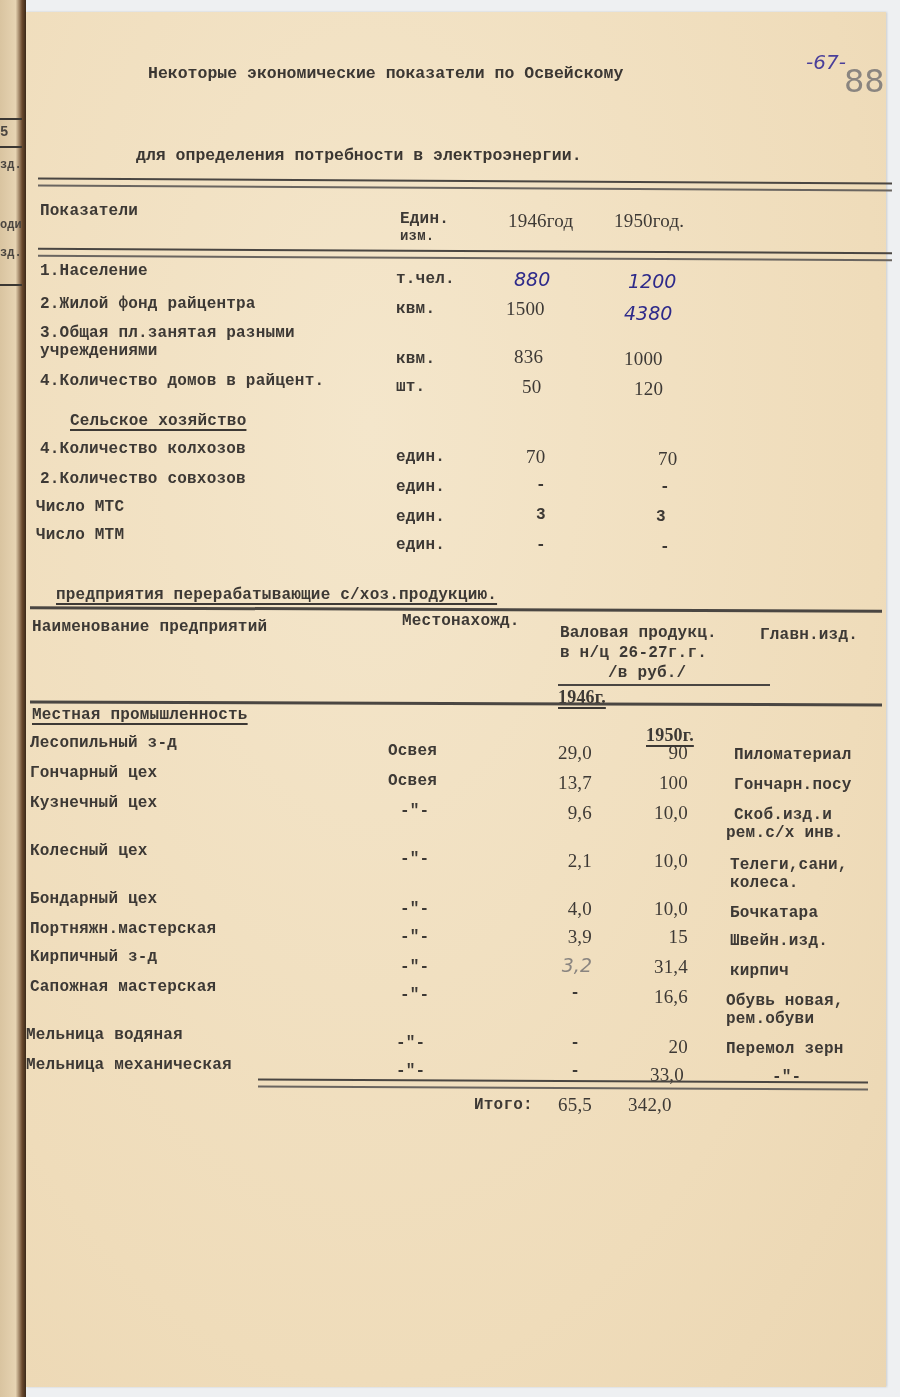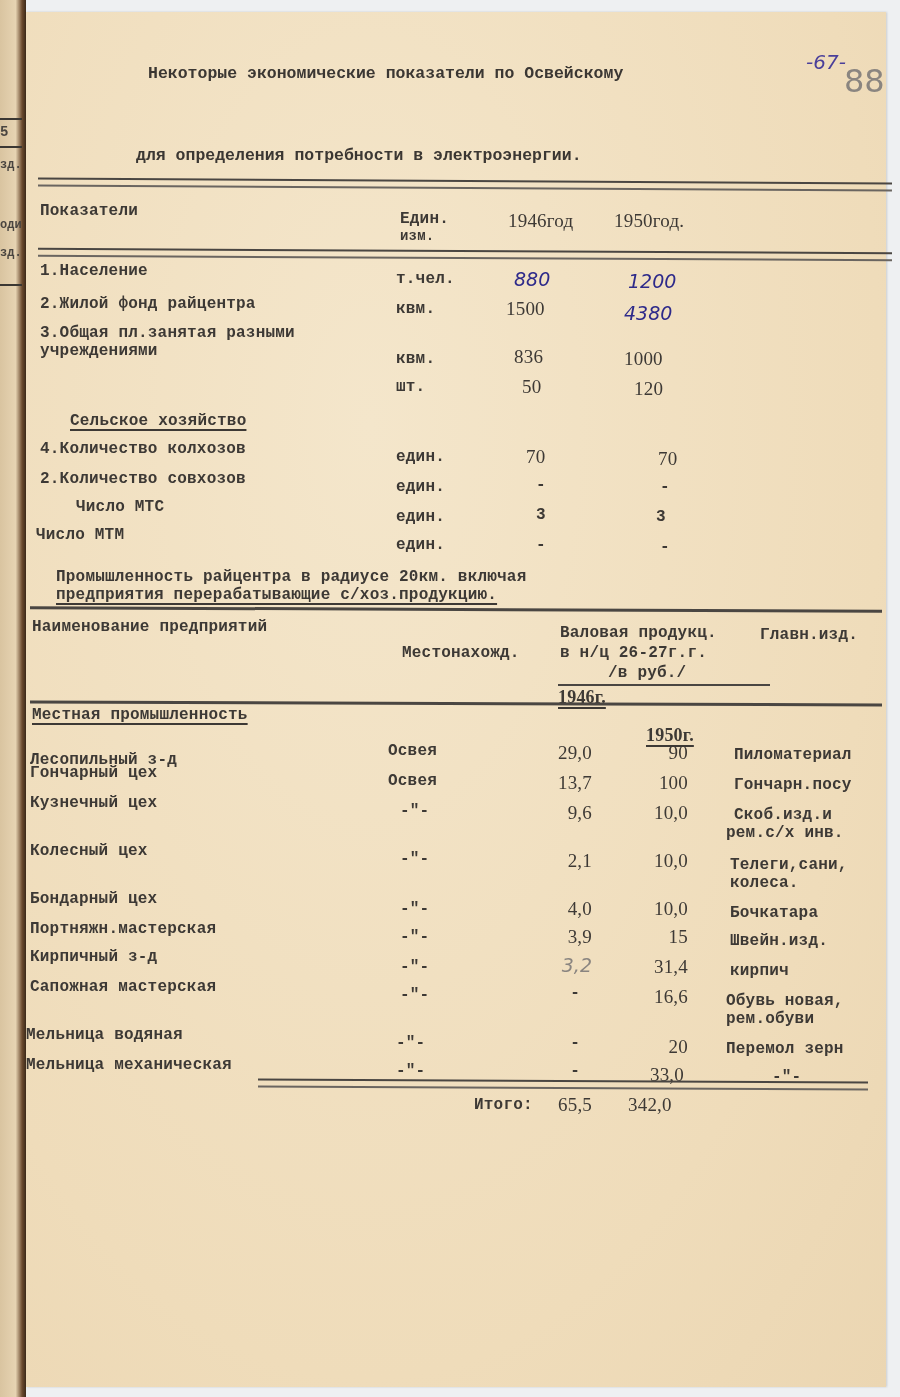--- a/index.html
+++ b/index.html
@@ -72,65 +72,65 @@
   <div class="abs t" style="left:370px;top:288px;">квм.</div>
   <div class="abs t" style="left:480px;top:286px;font-family:'Liberation Serif',serif;font-size:19px;font-weight:normal;">1500</div>
   <div class="abs hand" style="left:598px;top:290px;">4380</div>
 
   <div class="abs t" style="left:14px;top:312px;">3.Общая пл.занятая разными</div>
   <div class="abs t" style="left:14px;top:330px;">учреждениями</div>
   <div class="abs t" style="left:370px;top:338px;">квм.</div>
   <div class="abs t" style="left:488px;top:334px;font-family:'Liberation Serif',serif;font-size:19px;font-weight:normal;">836</div>
   <div class="abs t" style="left:598px;top:336px;font-family:'Liberation Serif',serif;font-size:19px;font-weight:normal;">1000</div>
 
+  <div class="abs t" style="left:14px;top:360px;">4.Количество домов в райцент.</div>
   <div class="abs t" style="left:370px;top:366px;">шт.</div>
   <div class="abs t" style="left:496px;top:364px;font-family:'Liberation Serif',serif;font-size:19px;font-weight:normal;">50</div>
   <div class="abs t" style="left:608px;top:366px;font-family:'Liberation Serif',serif;font-size:19px;font-weight:normal;">120</div>
 
   <div class="abs t u" style="left:44px;top:400px;">Сельское хозяйство</div>
 
   <div class="abs t" style="left:14px;top:428px;">4.Количество колхозов</div>
   <div class="abs t" style="left:370px;top:436px;">един.</div>
   <div class="abs t" style="left:500px;top:434px;font-family:'Liberation Serif',serif;font-size:19px;font-weight:normal;">70</div>
   <div class="abs t" style="left:632px;top:436px;font-family:'Liberation Serif',serif;font-size:19px;font-weight:normal;">70</div>
 
   <div class="abs t" style="left:14px;top:458px;">2.Количество совхозов</div>
   <div class="abs t" style="left:370px;top:466px;">един.</div>
   <div class="abs t" style="left:510px;top:464px;">-</div>
   <div class="abs t" style="left:634px;top:466px;">-</div>
 
-  <div class="abs t" style="left:10px;top:486px;margin-left:40px;">Число МТС</div>
+  <div class="abs t" style="left:10px;top:486px;">Число МТС</div>
   <div class="abs t" style="left:370px;top:496px;">един.</div>
   <div class="abs t" style="left:510px;top:494px;">3</div>
   <div class="abs t" style="left:630px;top:496px;">3</div>
 
   <div class="abs t" style="left:10px;top:514px;">Число МТМ</div>
   <div class="abs t" style="left:370px;top:524px;">един.</div>
   <div class="abs t" style="left:510px;top:524px;">-</div>
   <div class="abs t" style="left:634px;top:526px;">-</div>
 
-  <div class="abs t" style="left:30px;top:556px;">Промышленность райцентра в радиусе 20км. включая</div>
   <div class="abs t u" style="left:30px;top:574px;">предприятия перерабатывающие с/хоз.продукцию.</div>
   <div class="rule" style="left:4px;top:596px;width:852px;height:3px;transform:rotate(0.25deg);"></div>
 
   <div class="abs t" style="left:6px;top:606px;">Наименование предприятий</div>
-  <div class="abs t" style="left:376px;top:632px;">Местонахожд.</div>
+  <div class="abs t" style="left:376px;top:600px;">Местонахожд.</div>
   <div class="abs t" style="left:534px;top:612px;">Валовая продукц.</div>
   <div class="abs t" style="left:734px;top:614px;">Главн.изд.</div>
   <div class="abs t" style="left:534px;top:632px;">в н/ц 26-27г.г.</div>
   <div class="abs t" style="left:582px;top:652px;">/в руб./</div>
   <div class="rule" style="left:532px;top:672px;width:212px;"></div>
   <div class="abs t u" style="left:532px;top:675px;font-family:'Liberation Serif',serif;font-size:18px;">1946г.</div>
   <div class="abs t u" style="left:620px;top:677px;font-family:'Liberation Serif',serif;font-size:18px;margin-top:36px;">1950г.</div>
   <div class="rule" style="left:4px;top:690px;width:852px;height:3px;transform:rotate(0.2deg);"></div>
 
   <div class="abs t u" style="left:6px;top:694px;">Местная промышленность</div>
 
   <div>
-    <div class="abs t" style="left:4px;top:722px;margin-top:17px;">Лесопильный з-д</div>
+    <div class="abs t" style="left:4px;top:722px;">Лесопильный з-д</div>
     <div class="abs t" style="left:362px;top:730px;">Освея</div>
     <div class="abs t r" style="left:500px;top:730px;width:66px;font-family:'Liberation Serif',serif;font-size:19px;font-weight:normal;">29,0</div>
     <div class="abs t r" style="left:600px;top:730px;width:62px;font-family:'Liberation Serif',serif;font-size:19px;font-weight:normal;">90</div>
     <div class="abs t" style="left:708px;top:734px;">Пиломатериал</div>
   </div>
 
   <div>
     <div class="abs t" style="left:4px;top:752px;">Гончарный цех</div>
     <div class="abs t" style="left:362px;top:760px;">Освея</div>
     <div class="abs t r" style="left:500px;top:760px;width:66px;font-family:'Liberation Serif',serif;font-size:19px;font-weight:normal;">13,7</div>

